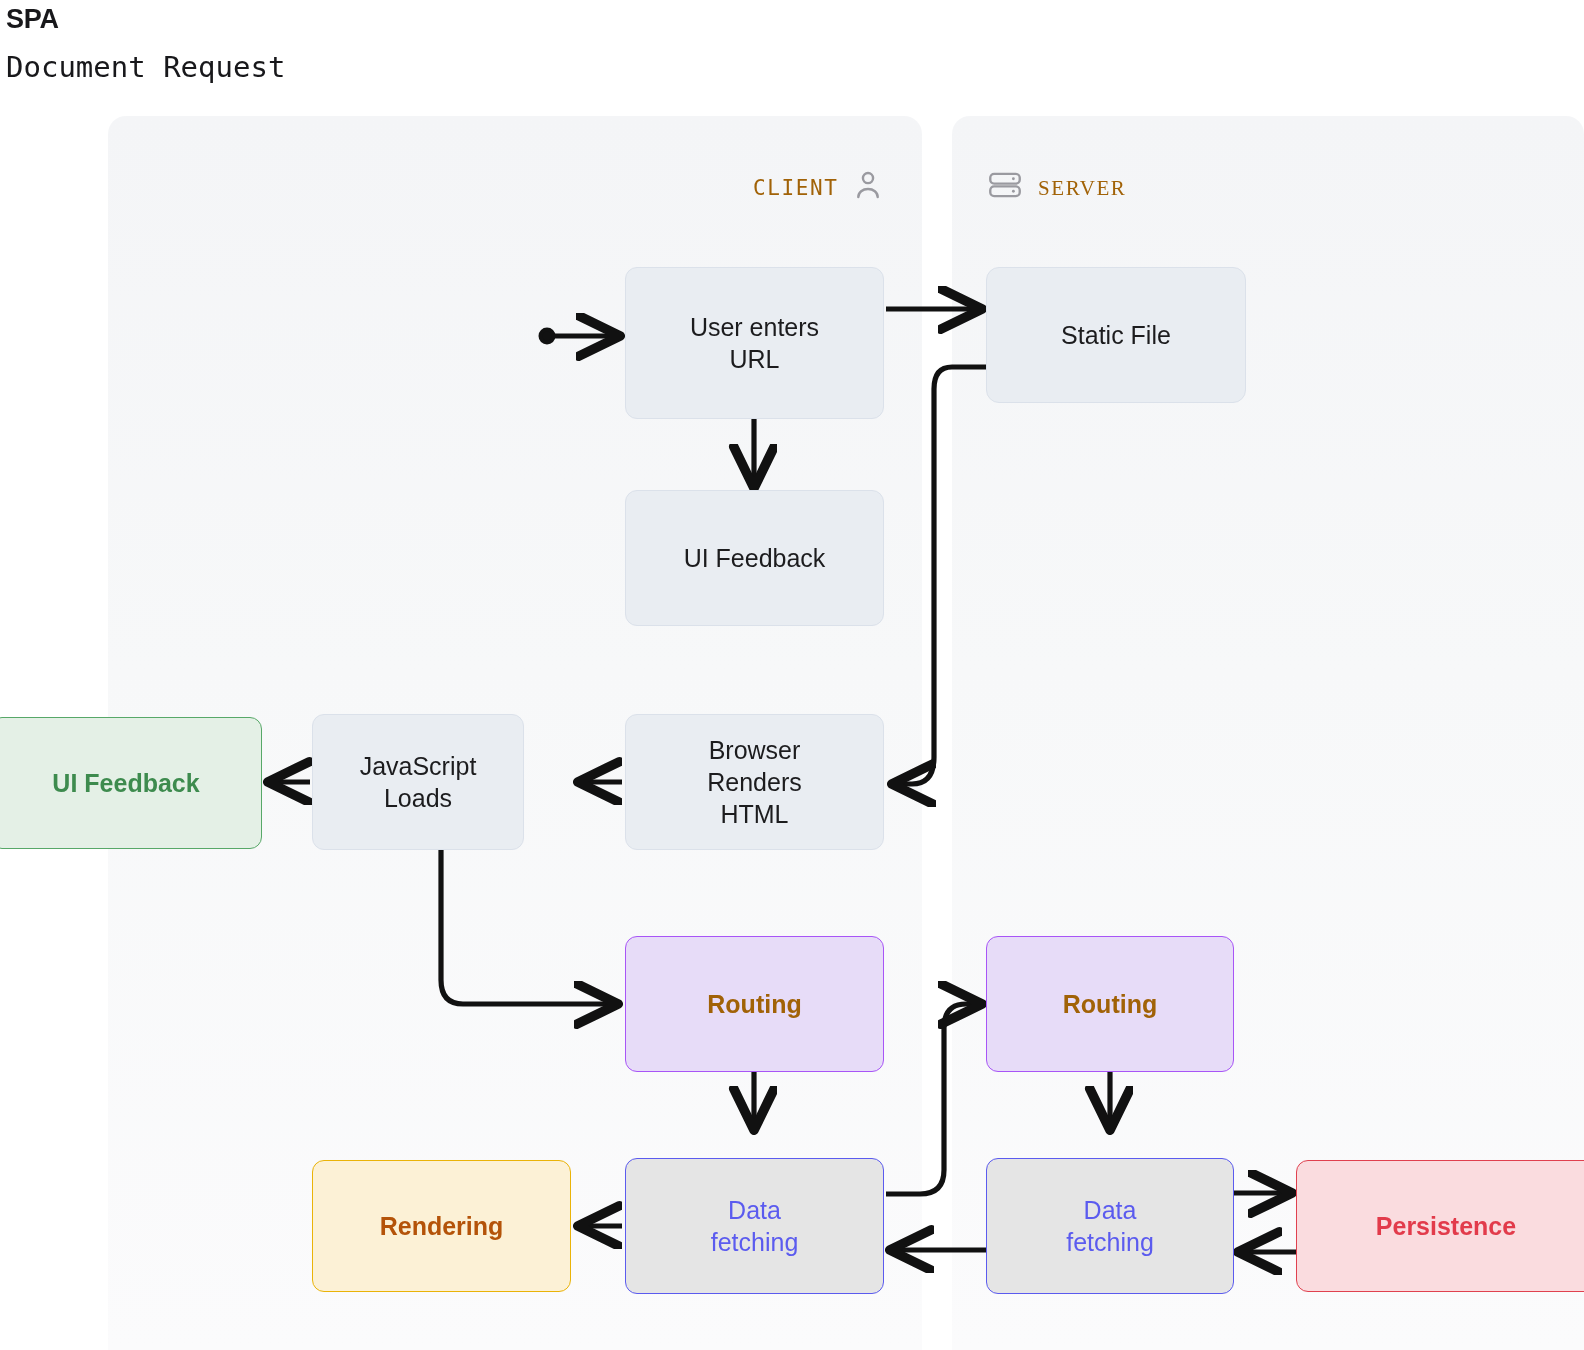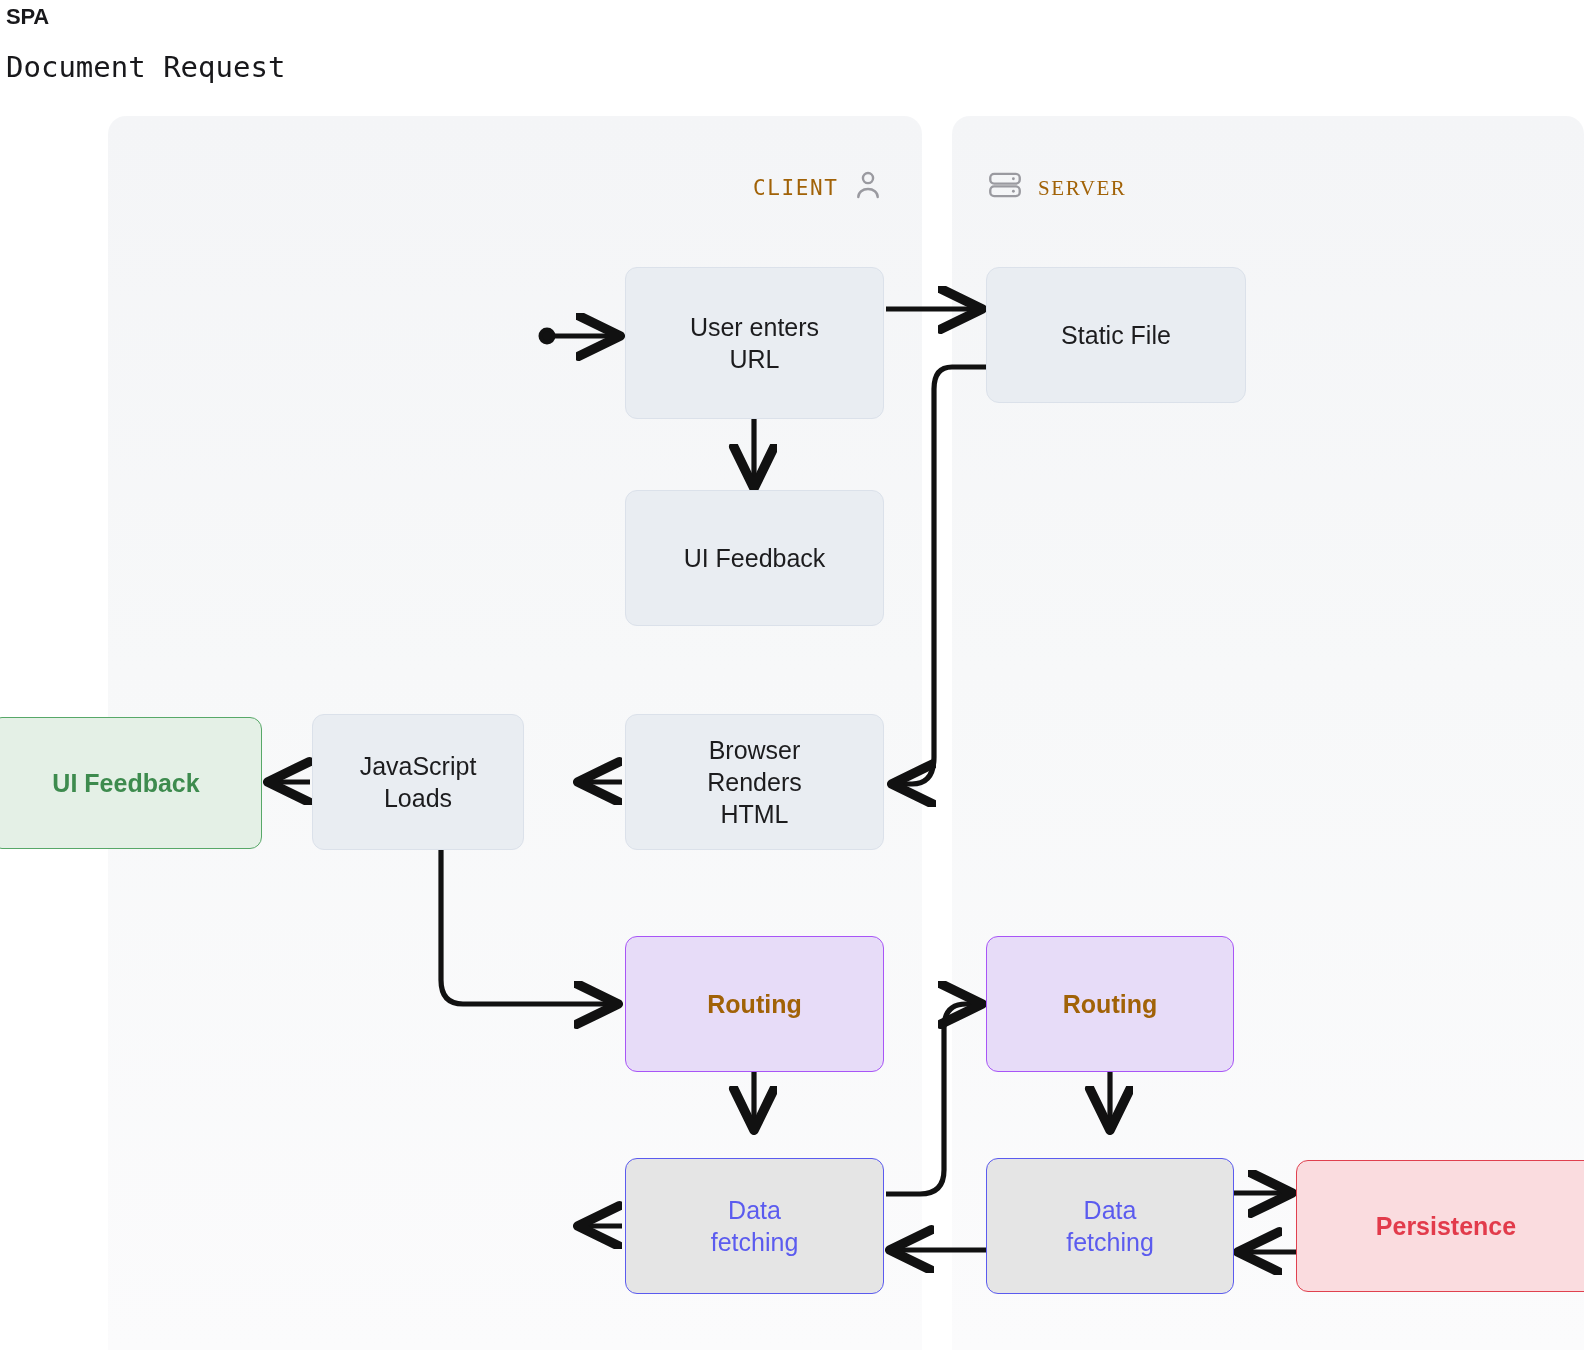--- a/index.html
+++ b/index.html
@@ -8,21 +8,21 @@
     background:#ffffff;
     font-family:"Liberation Sans", sans-serif;
     overflow:hidden;
     position:relative;
   }
   #stage{position:relative;width:1584px;height:1350px;}
 
   .title{
     position:absolute;left:6px;top:4px;
     font-family:"Liberation Sans", sans-serif;
-    font-weight:bold;font-size:22px;color:#18181b;letter-spacing:-0.2px;
+    font-weight:bold;font-size:27px;color:#18181b;letter-spacing:-0.2px;
   }
   .subtitle{
     position:absolute;left:6px;top:50px;
     font-family:"DejaVu Sans Mono","Liberation Mono",monospace;
     font-size:29px;color:#18181b;letter-spacing:0px;
   }
 
   
   .lane{
     position:absolute;
@@ -150,16 +150,17 @@
   <div class="node n-purple" style="left:625px;top:936px;width:259px;height:136px;">Routing</div>
 
   <div class="node n-purple" style="left:986px;top:936px;width:248px;height:136px;">Routing</div>
 
   <div class="node n-blue" style="left:625px;top:1158px;width:259px;height:136px;">Data
 fetching</div>
 
   <div class="node n-blue" style="left:986px;top:1158px;width:248px;height:136px;">Data
 fetching</div>
 
+  <div class="node n-amber" style="left:312px;top:1160px;width:259px;height:132px;">Rendering</div>
 
   <div class="node n-red" style="left:1296px;top:1160px;width:300px;height:132px;">Persistence</div>
 
 </div>
 
 </body></html>

